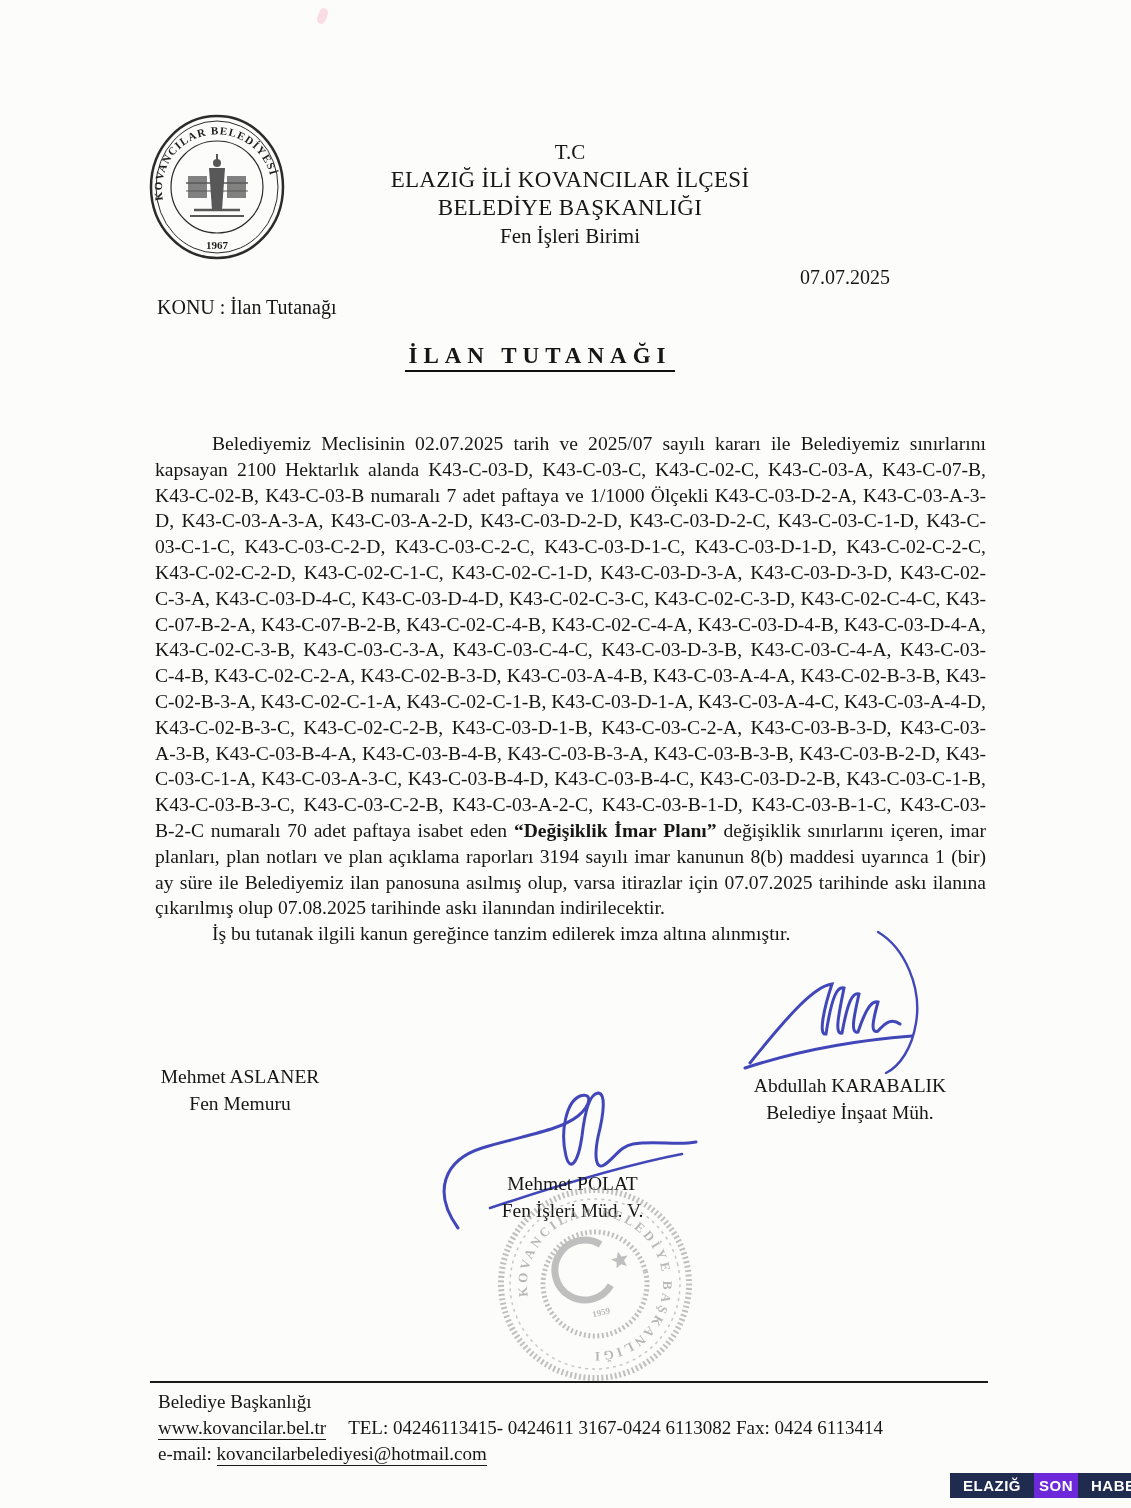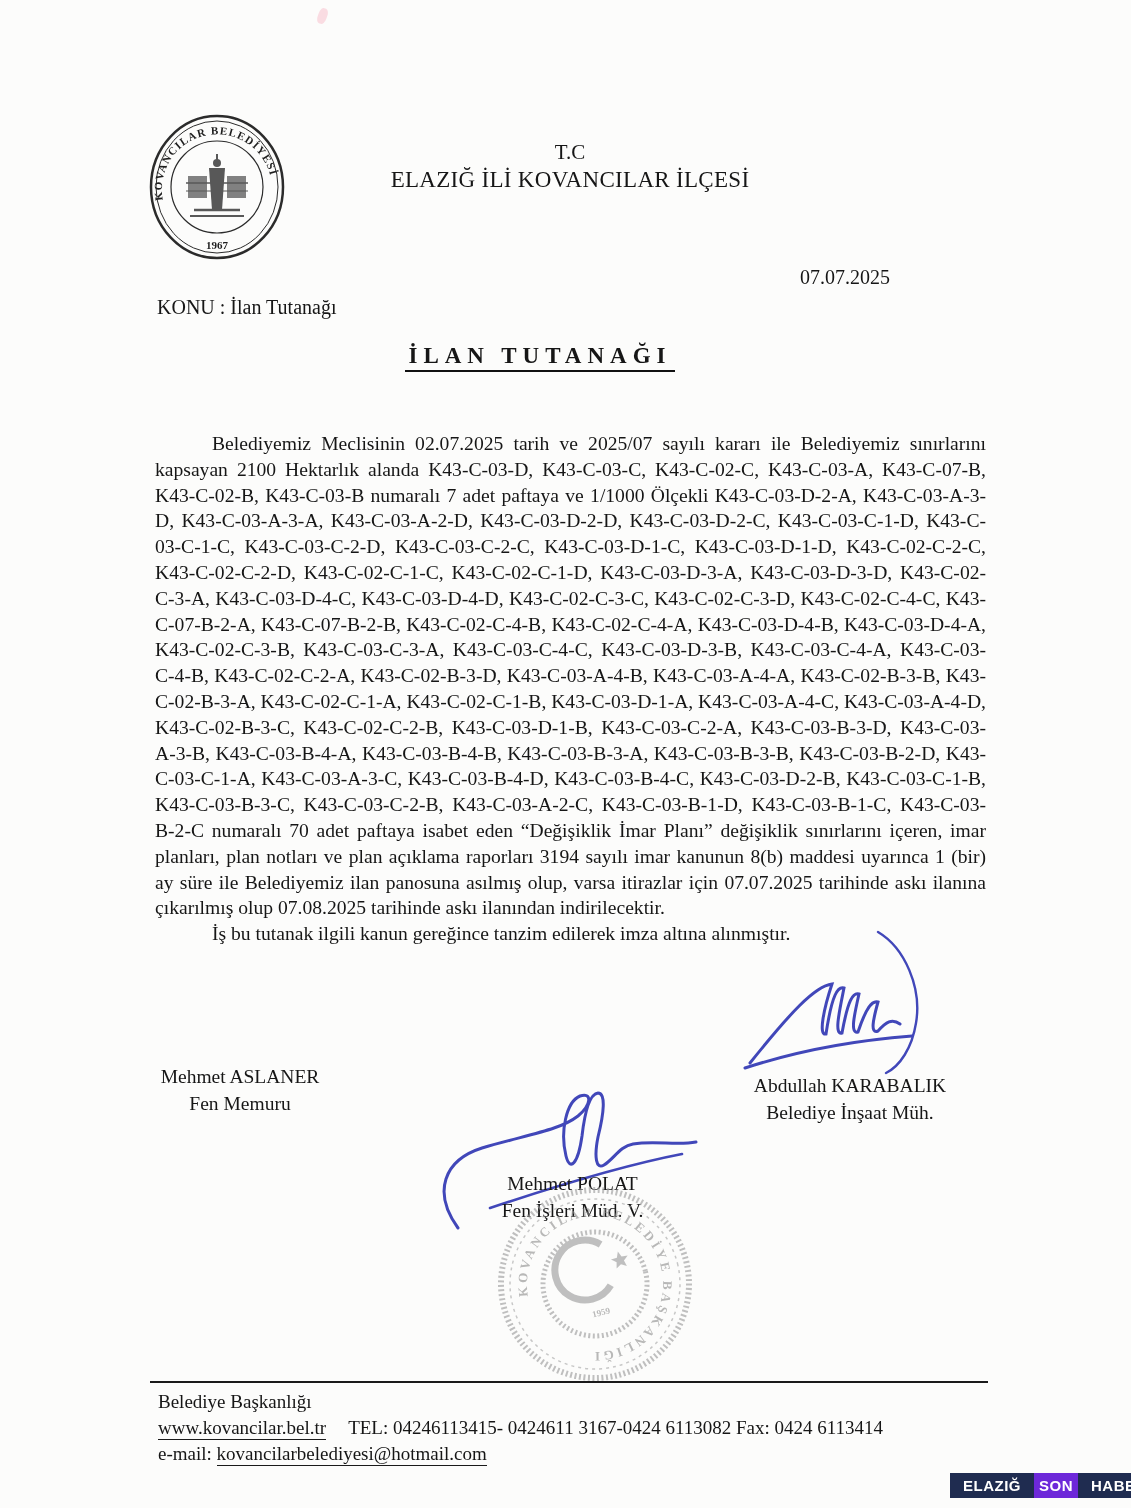--- a/index.html
+++ b/index.html
@@ -27,21 +27,21 @@
   .title-wrap span{
     font-size:23px;font-weight:bold;letter-spacing:6px;
     border-bottom:2.5px solid #111;padding:0 3px 2px 3px;
   }
   
   .body{
     position:absolute;left:155px;top:431px;width:831px;
     font-size:19.6px;line-height:25.8px;text-align:justify;
   }
   .body p{margin:0;text-indent:57px;}
-  .body b{font-weight:normal;}
+  .body b{font-weight:bold;}
   
   .sig-block{position:absolute;text-align:center;font-size:19.5px;line-height:27px;}
   .sig-left{left:150px;top:1063px;width:180px;}
   .sig-right{left:735px;top:1072px;width:230px;}
   .sig-center{left:460px;top:1170px;width:225px;}
   .sig-svg{position:absolute;pointer-events:none;}
   .stamp-svg{position:absolute;left:492px;top:1185px;filter:blur(.4px);opacity:.62;}
   
   .footer-rule{position:absolute;left:150px;top:1381px;width:838px;height:0;border-top:2.5px solid #1a1a1a;}
   .footer{position:absolute;left:158px;top:1389px;width:830px;font-size:19px;line-height:26px;}
@@ -82,20 +82,22 @@
       <path d="M40,71 H102" stroke="#3c3c3c" stroke-width="1.5" fill="none"></path>
       <path d="M40,79 H102" stroke="#3c3c3c" stroke-width="1" fill="none"></path>
       <path d="M48,98 H94" stroke="#3c3c3c" stroke-width="2.5" fill="none"></path>
       <path d="M44,104 H98" stroke="#3c3c3c" stroke-width="2" fill="none"></path>
     </g>
   </svg>
 
   <div class="header">
     <div class="tc">T.C</div>
     <div class="caps">ELAZIĞ İLİ KOVANCILAR İLÇESİ</div>
+    <div class="caps">BELEDİYE BAŞKANLIĞI</div>
+    <div class="unit">Fen İşleri Birimi</div>
   </div>
 
   <div class="date">07.07.2025</div>
 
   <div class="konu">KONU : İlan Tutanağı</div>
 
   <div class="title-wrap">
     <span>İLAN TUTANAĞI</span>
   </div>
 

